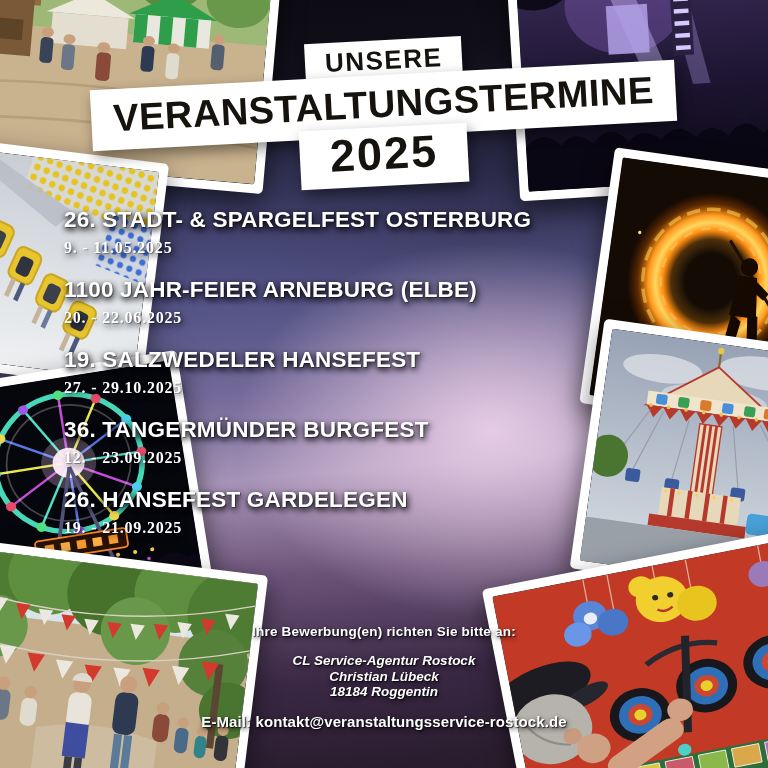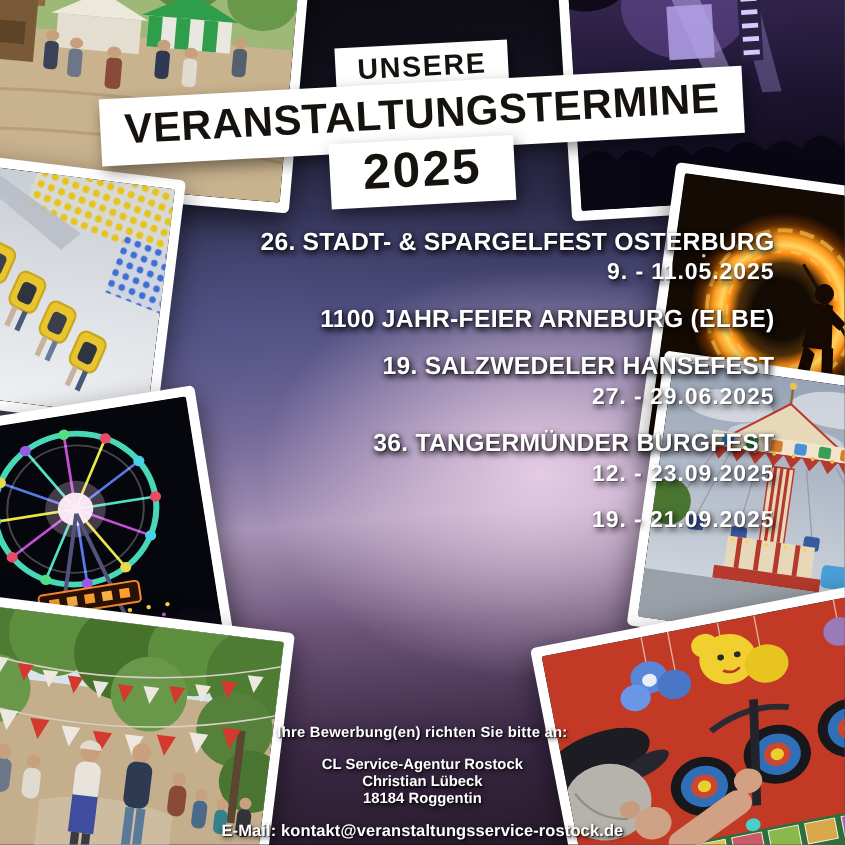--- a/index.html
+++ b/index.html
@@ -27,32 +27,32 @@
   
   .title-wrap{position:absolute;top:40px;left:0;right:0;display:flex;flex-direction:column;
               align-items:center;z-index:5;pointer-events:none;}
   .tbox{background:#fff;color:#16130f;font-weight:800;transform:rotate(-3deg);
         box-shadow:3px 6px 14px rgba(0,0,0,.45);white-space:nowrap;}
   .t1{font-size:26px;padding:5px 20px 6px;letter-spacing:1.5px;}
   .t2{font-size:38px;padding:8px 22px 10px;margin-top:-7px;letter-spacing:.5px;}
   .t3{font-size:45px;padding:1px 30px 6px;margin-top:-9px;letter-spacing:2px;}
   
   .events{position:absolute;top:206px;left:50%;transform:translateX(-50%);width:640px;
-          text-align:right;z-index:4;}
+          text-align:left;z-index:4;}
   .event{margin-bottom:15px;}
   .ev-name{font-size:22.5px;font-weight:800;color:#fff;line-height:28px;letter-spacing:.2px;
            text-shadow:1px 1px 0 rgba(0,0,0,.35),2px 3px 6px rgba(5,3,10,.9),-1px 2px 5px rgba(0,0,0,.5);}
-  .ev-date{font-size:21px;font-weight:700;color:#fff;line-height:27px;letter-spacing:.8px;
-           text-shadow:1px 1px 0 rgba(0,0,0,.3),2px 3px 6px rgba(5,3,10,.85);}
+  .ev-date{font-size:16px;font-weight:700;color:#fff;line-height:27px;letter-spacing:.8px;
+           text-shadow:1px 1px 0 rgba(0,0,0,.3),2px 3px 6px rgba(5,3,10,.85);font-family:Liberation Serif, serif;}
   
-  .contact{position:absolute;top:658px;left:50%;transform:translateX(-50%);width:560px;
+  .contact{position:absolute;top:624px;left:50%;transform:translateX(-50%);width:560px;
            text-align:center;color:#fff;z-index:4;
            text-shadow:1px 1px 1px rgba(0,0,0,.7),1px 2px 5px rgba(5,3,10,.8);}
   .c-intro{font-size:13.5px;font-weight:800;margin-bottom:14px;letter-spacing:.2px;}
-  .c-lines div{font-size:13.5px;font-weight:800;line-height:15.5px;}
+  .c-lines div{font-size:13.5px;font-weight:800;line-height:15.5px;font-style:italic;}
   .c-email{margin-top:13px;font-size:15px;font-weight:700;letter-spacing:.1px;}
 </style>
 </head>
 <body>
 
 <div class="poster">
 
   <div class="photo p-market">
     <div class="scene">
       <svg viewBox="0 0 100 100" preserveAspectRatio="none">
@@ -525,30 +525,32 @@
     <div class="tbox t3"><span>2025</span></div>
   </div>
 
   <div class="events">
     <div class="event">
       <div class="ev-name">26. STADT- &amp; SPARGELFEST OSTERBURG</div>
       <div class="ev-date">9. - 11.05.2025</div>
     </div>
     <div class="event">
       <div class="ev-name">1100 JAHR-FEIER ARNEBURG (ELBE)</div>
+      <div class="ev-date">20. - 22.06.2025</div>
     </div>
     <div class="event">
       <div class="ev-name">19. SALZWEDELER HANSEFEST</div>
-      <div class="ev-date">27. - 29.06.2025</div>
+      <div class="ev-date">27. - 29.10.2025</div>
     </div>
     <div class="event">
       <div class="ev-name">36. TANGERMÜNDER BURGFEST</div>
       <div class="ev-date">12. - 23.09.2025</div>
     </div>
     <div class="event">
+      <div class="ev-name">26. HANSEFEST GARDELEGEN</div>
       <div class="ev-date">19. - 21.09.2025</div>
     </div>
   </div>
 
   <div class="contact">
     <div class="c-intro">Ihre Bewerbung(en) richten Sie bitte an:</div>
     <div class="c-lines">
       <div>CL Service-Agentur Rostock</div>
       <div>Christian Lübeck</div>
       <div>18184 Roggentin</div>

